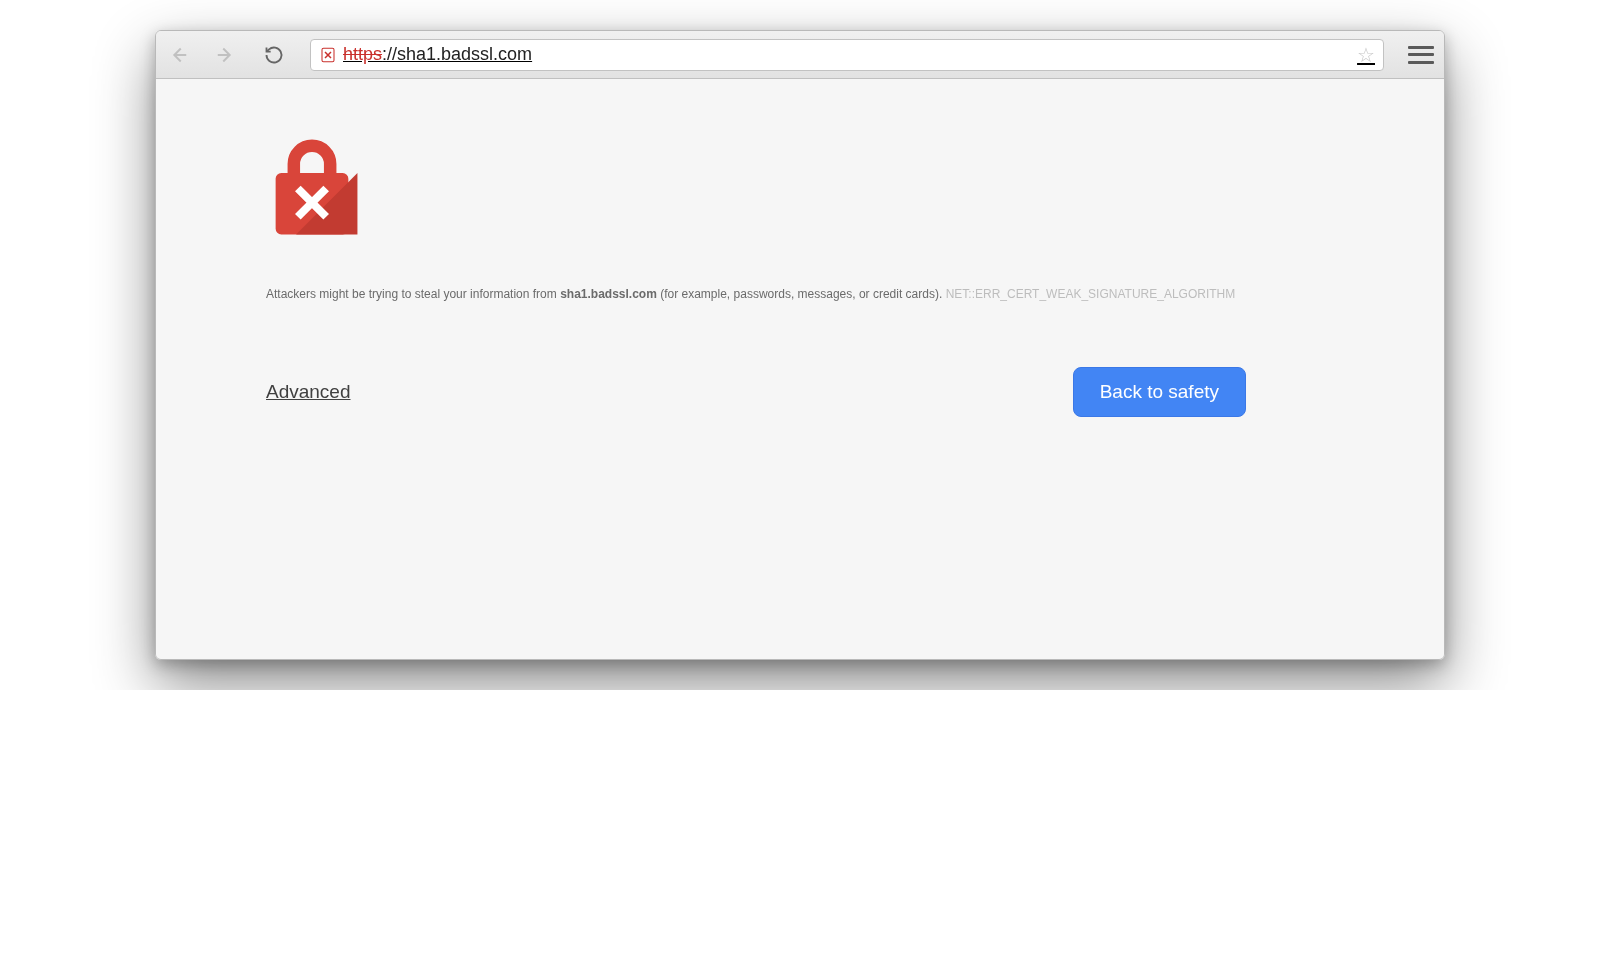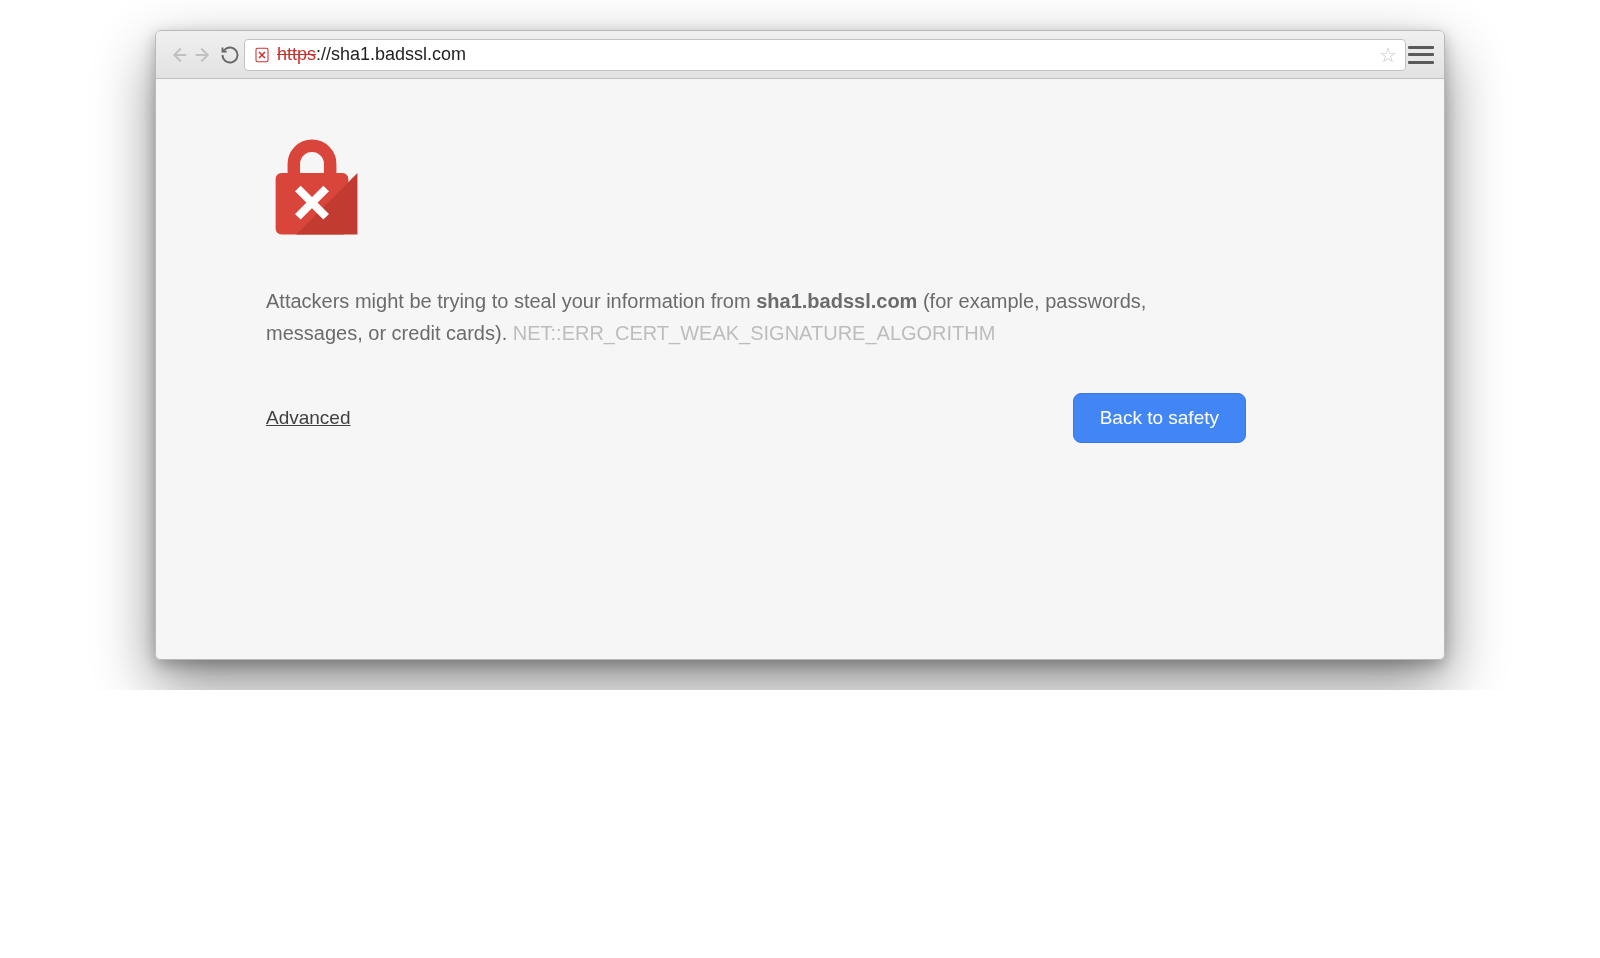--- a/index.html
+++ b/index.html
@@ -71,21 +71,22 @@
     color: #333;
   }
   
   .toolbar {
     height: 48px;
     background: linear-gradient(#f0f0f0, #e2e2e2);
     border-bottom: 1px solid #c0c0c0;
     display: flex;
     align-items: center;
     padding: 0 10px;
-    gap: 2px;
+    gap: 24px;
+    text-decoration: underline;
   }
   .nav-icon {
     width: 24px; height: 24px;
     display: flex; align-items: center; justify-content: center;
     color: #888;
     cursor: pointer;
   }
   .nav-icon.disabled { color: #c1c1c1; }
   .omnibox {
     flex: 1;
@@ -122,24 +123,24 @@
     color: #333;
   }
   .lock-icon { width: 92px; height: 100px; margin-bottom: 42px; }
   h1.msg-title {
     font-size: 36px;
     font-weight: 400;
     color: #333;
     margin-bottom: 30px;
   }
   p.msg-body {
-    font-size: 20px;
+    font-size: 12px;
     line-height: 1.6;
     color: #6b6b6b;
-    margin-bottom: 44px;
+    margin-bottom: 63px;
   }
   p.msg-body b { color: #6b6b6b; font-weight: 700; }
   .err-code { color: #bdbdbd; }
   .actions {
     display: flex;
     align-items: center;
     justify-content: space-between;
   }
   .advanced-link {
     font-size: 19px;

